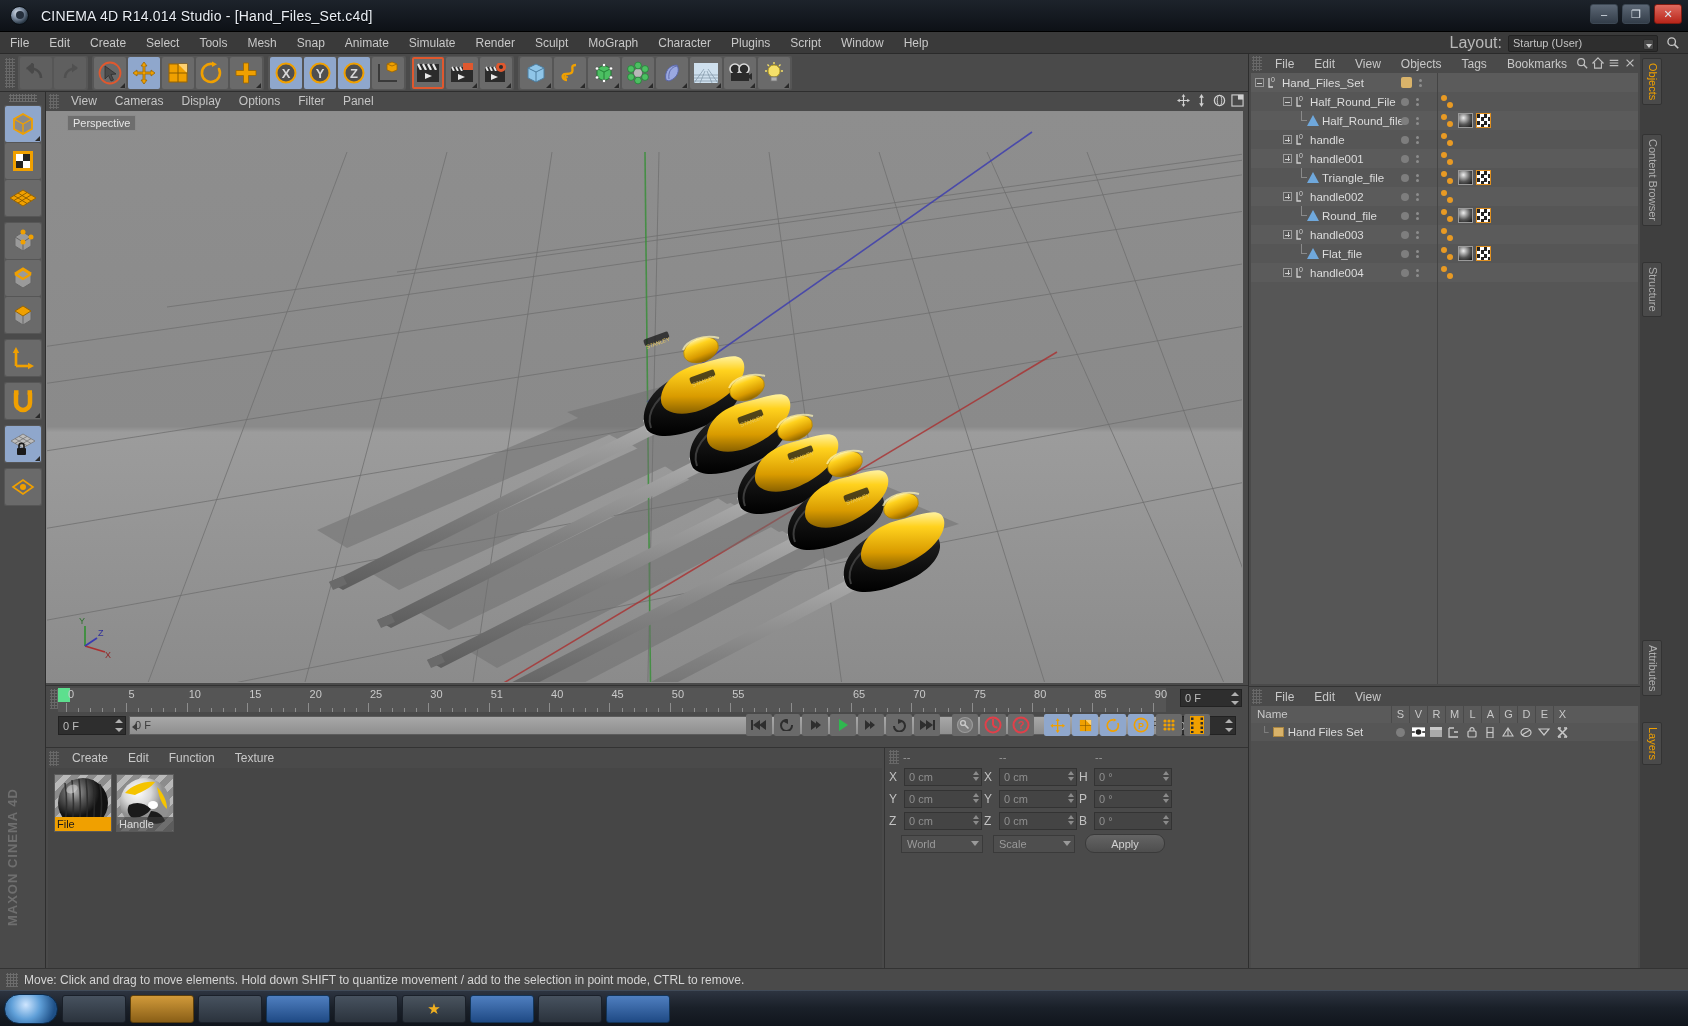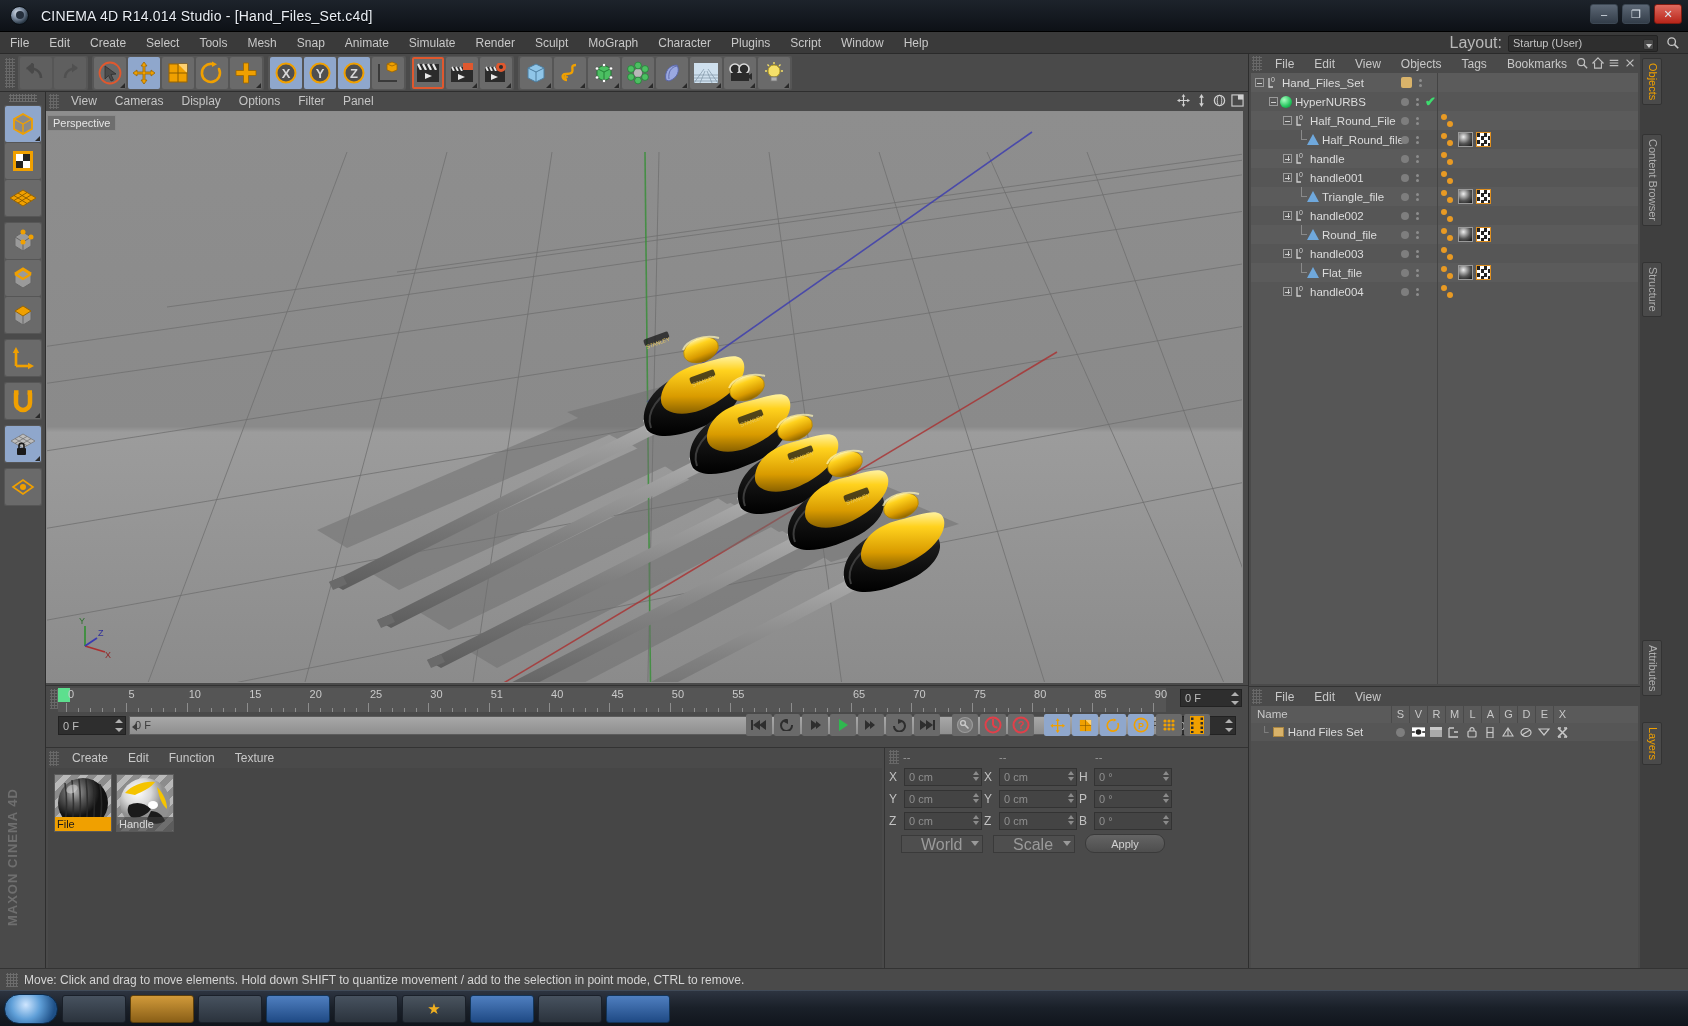--- a/index.html
+++ b/index.html
@@ -141,21 +141,21 @@
   }
   .vp-menubar .menu-item { font-size: 12px; height: 19px; line-height: 19px; padding: 0 9px; color: #c5c5c5; }
   .vp-icons { position: absolute; right: 4px; top: 2px; display: flex; gap: 5px; align-items: center; }
   .vp-canvas {
     position: absolute; left: 0; top: 19px; width: 1197px; height: 572px;
     border: 1px solid #8d8d8d;
     background: linear-gradient(180deg, #8b8b8b 0%, #8b8b8b 50%, #9a9a9a 52%, #8a8a8a 100%);
     overflow: hidden;
   }
   .vp-label {
-    position: absolute; left: 0; top: 3px; z-index: 6;
+    position: absolute; left: 20px; top: 3px; z-index: 6;
     background: #6e6e6e; color: #e6e6e6; font-size: 11px; padding: 1px 5px;
     border: 1px solid #8a8a8a;
   }
   .axis-gizmo { position: absolute; left: 22px; bottom: 22px; z-index: 6; }
 
   
   .timeline {
     position: absolute; left: 46px; top: 685px; width: 1202px; height: 62px;
     background: #4a4a4a; border-top: 1px solid #333;
   }
@@ -229,21 +229,21 @@
   .co-field {
     width: 78px; height: 18px; background: #444; border: 1px solid #333;
     color: #8f8f8f; font-size: 11px; line-height: 17px; padding-left: 4px; position: relative;
   }
   .co-field .sp { position: absolute; right: 2px; top: 2px; }
   .co-field .sp i { display:block; width:0;height:0;border-left:3px solid transparent;border-right:3px solid transparent; }
   .co-field .sp i.up { border-bottom: 4px solid #8b8b8b; margin-bottom: 2px; }
   .co-field .sp i.dn { border-top: 4px solid #8b8b8b; }
   .co-sel {
     width: 82px; height: 18px; background: #4e4e4e; border: 1px solid #3a3a3a;
-    color: #9a9a9a; font-size: 16px; line-height: 17px; padding-left: 19px; position: relative;
+    color: #9a9a9a; font-size: 11px; line-height: 17px; padding-left: 5px; position: relative;
   }
   .co-sel .arrow { position: absolute; right: 3px; top: 5px; width:0;height:0;
     border-left:4px solid transparent;border-right:4px solid transparent;border-top:5px solid #9a9a9a; }
   .co-apply {
     width: 80px; height: 19px; background: linear-gradient(180deg,#646464,#4e4e4e);
     border: 1px solid #3a3a3a; border-radius: 9px; color: #d2d2d2; font-size: 11px;
     display: flex; align-items: center; justify-content: center;
   }
 
   
@@ -1289,36 +1289,20 @@
           <div class="om-dots">
             <span class="om-dot tan"></span>
             <span class="om-vdots">
               <i></i>
               <i></i>
             </span>
           </div>
           <div class="om-tagcol"></div>
         </div>
         <div class="om-row">
-          <div class="om-tree" style="padding-left: 18px;">
-            <div class="om-expand"></div>
-            <span class="om-icon-hn"></span>
-            <span class="om-name">HyperNURBS</span>
-          </div>
-          <div class="om-dots">
-            <span class="om-dot"></span>
-            <span class="om-vdots">
-              <i></i>
-              <i></i>
-            </span>
-          </div>
-          <span class="om-check">✔</span>
-          <div class="om-tagcol"></div>
-        </div>
-        <div class="om-row">
           <div class="om-tree" style="padding-left: 32px;">
             <div class="om-expand"></div>
             <span class="om-icon-null"><svg width="14" height="13" viewBox="0 0 14 13">
                 <path d="M3 2 v9 h4" fill="none" stroke="#cfcfcf" stroke-width="1.3"></path>
                 <text x="5" y="6" font-size="7" fill="#cfcfcf" font-family="Liberation Sans, sans-serif">0</text>
               </svg></span>
             <span class="om-name">Half_Round_File</span>
           </div>
           <div class="om-dots">
             <span class="om-dot"></span>

